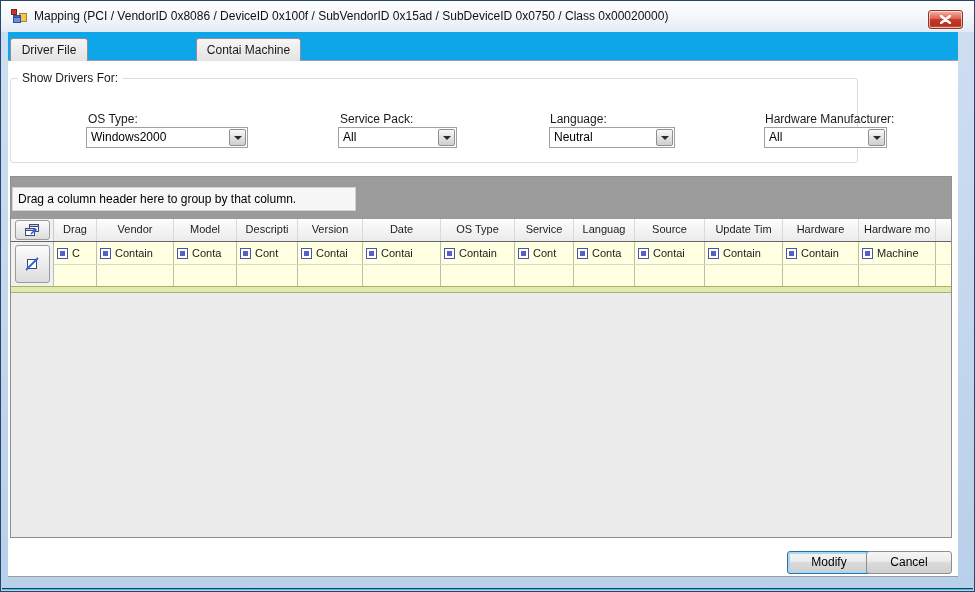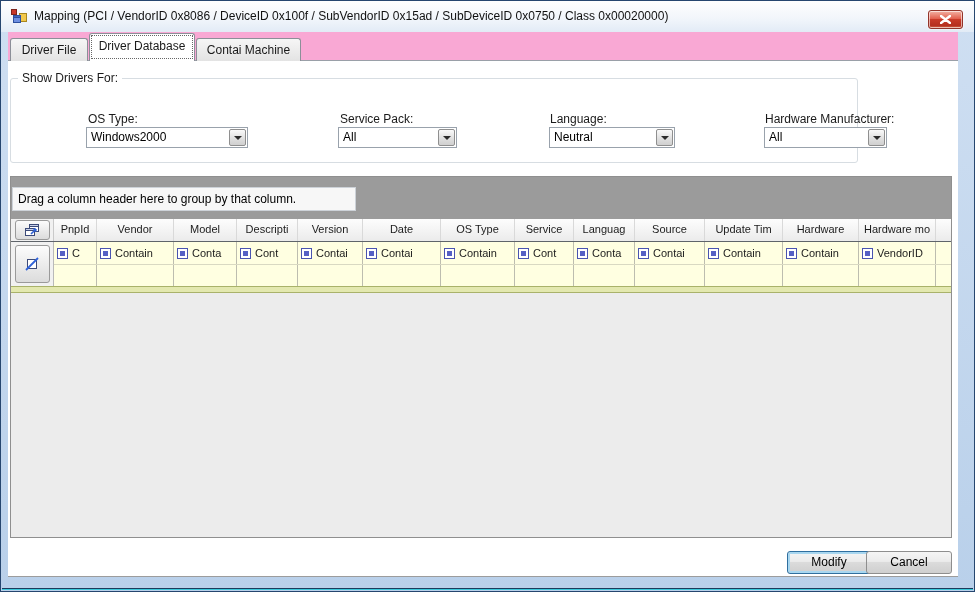--- a/index.html
+++ b/index.html
@@ -29,21 +29,21 @@
   .close-btn{
     position:absolute;left:927px;top:9px;width:35px;height:19px;
     border:1px solid #93342a;border-radius:3px;box-sizing:border-box;
     background:linear-gradient(180deg,#f3b3a5 0%,#e2614f 45%,#c83a28 50%,#b5301f 85%,#d56a4c 100%);
     box-shadow:inset 0 0 0 1px rgba(255,255,255,.6), 0 0 0 1px rgba(255,255,255,.35);
     display:flex;align-items:center;justify-content:center;cursor:default;
   }
   
   .content{
     position:absolute;left:8px;top:32px;width:950px;height:545px;
-    background:#f9a8d4;border-bottom:1px solid #9c9c9c;box-sizing:border-box;
+    background:#0ea5e9;border-bottom:1px solid #9c9c9c;box-sizing:border-box;
   }
   
   .tab{
     position:absolute;box-sizing:border-box;text-align:center;
     font-size:12px;color:#1a1a1a;
     border:1px solid #8c8f98;border-bottom:none;border-radius:3px 3px 0 0;
     background:linear-gradient(180deg,#f6f6f6,#e3e3e3);
     z-index:1;
   }
   .tab.inactive{top:6px;height:23px;line-height:22px;}
@@ -164,21 +164,20 @@
   <div class="close-btn">
     <svg width="11" height="9" viewBox="0 0 11 9">
       <path d="M1 1 L10 8 M10 1 L1 8" stroke="#ffffff" stroke-width="2.4" stroke-linecap="round"></path>
     </svg>
   </div>
 </div>
 
 <div class="content">
   <div class="tabline"></div>
   <div class="tab inactive" style="left:2px;width:78px;"><span>Driver File</span></div>
-  <div class="tab active" style="left:81px;width:106px;"><span>Driver Database</span></div>
   <div class="tab inactive" style="left:188px;width:105px;"><span>Contai Machine</span></div>
 
   <div class="tabpage"></div>
 
   <div class="groupbox">
     <span class="legend">Show Drivers For:</span>
   </div>
 
   <span class="field-label" style="left:80px;">OS Type:</span>
   <div class="combo" style="left:78px;width:162px;">
@@ -223,21 +222,21 @@
           <svg width="16" height="14" viewBox="0 0 16 14">
             <rect x="5.5" y="1.5" width="9" height="7" fill="#fff" stroke="#3c4a78"></rect>
             <rect x="5.5" y="1.5" width="9" height="2" fill="#c8d0e8" stroke="#3c4a78"></rect>
             <rect x="1.5" y="5.5" width="9" height="7" fill="#fff" stroke="#3c4a78"></rect>
             <rect x="1.5" y="5.5" width="9" height="2" fill="#c8d0e8" stroke="#3c4a78"></rect>
             <path d="M7 11 L12 6 M12 6 L9.4 6.4 M12 6 L11.6 8.6" stroke="#2f62d8" stroke-width="1.6" fill="none"></path>
           </svg>
         </div>
       </div>
 
-    <div class="hcell" style="width: 43px;">PnpId</div>
+    <div class="hcell" style="width: 43px;">Drag</div>
         <div class="hcell" style="width: 77px;">Vendor</div>
         <div class="hcell" style="width: 63px;">Model</div>
         <div class="hcell" style="width: 61px;">Descripti</div>
         <div class="hcell" style="width: 65px;">Version</div>
         <div class="hcell" style="width: 78px;">Date</div>
         <div class="hcell" style="width: 74px;">OS Type</div>
         <div class="hcell" style="width: 59px;">Service</div>
         <div class="hcell" style="width: 61px;">Languag</div>
         <div class="hcell" style="width: 70px;">Source</div>
         <div class="hcell" style="width: 78px;">Update Tim</div>
@@ -325,21 +324,21 @@
             <div class="fcell" style="width: 76px;">
               <span class="fcond-icon">
                 <i></i>
               </span>
               <span>Contain</span>
             </div>
             <div class="fcell" style="width: 77px;">
               <span class="fcond-icon">
                 <i></i>
               </span>
-              <span>VendorID</span>
+              <span>Machine</span>
             </div>
           </div>
         <div class="empty-row">
             <div class="ecell" style="width: 43px;"></div>
             <div class="ecell" style="width: 77px;"></div>
             <div class="ecell" style="width: 63px;"></div>
             <div class="ecell" style="width: 61px;"></div>
             <div class="ecell" style="width: 65px;"></div>
             <div class="ecell" style="width: 78px;"></div>
             <div class="ecell" style="width: 74px;"></div>

